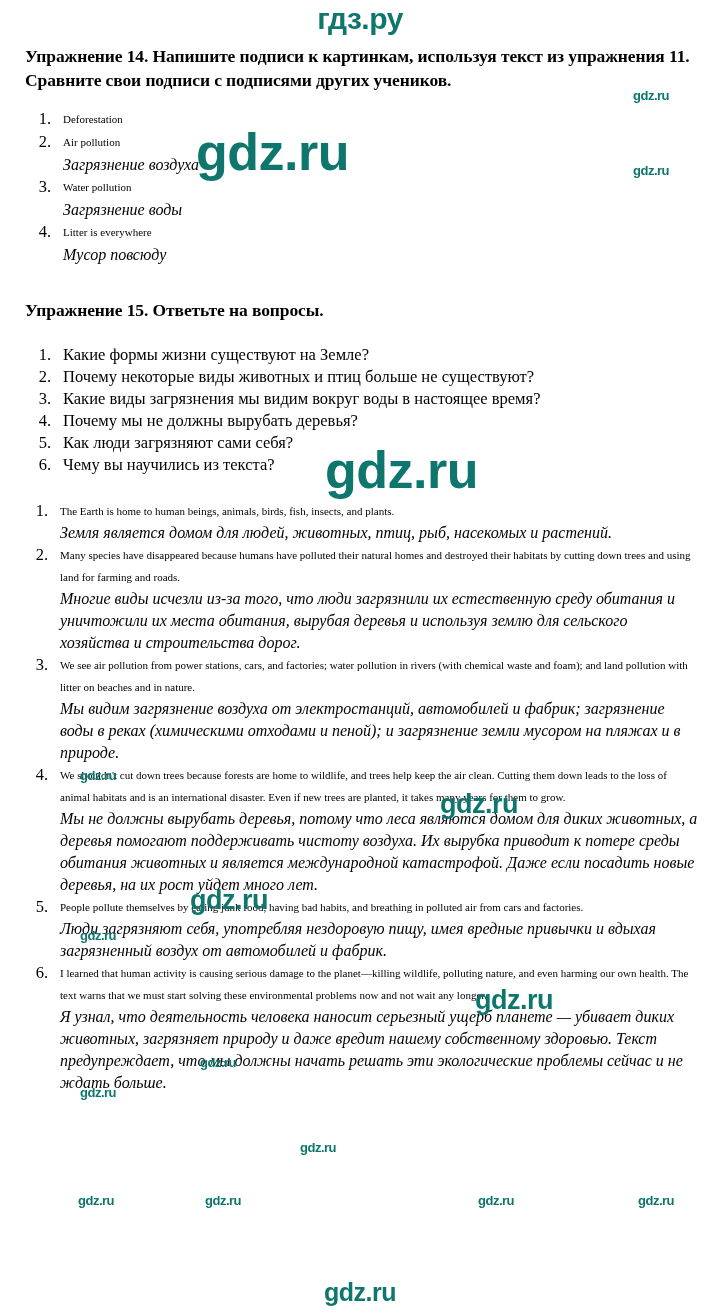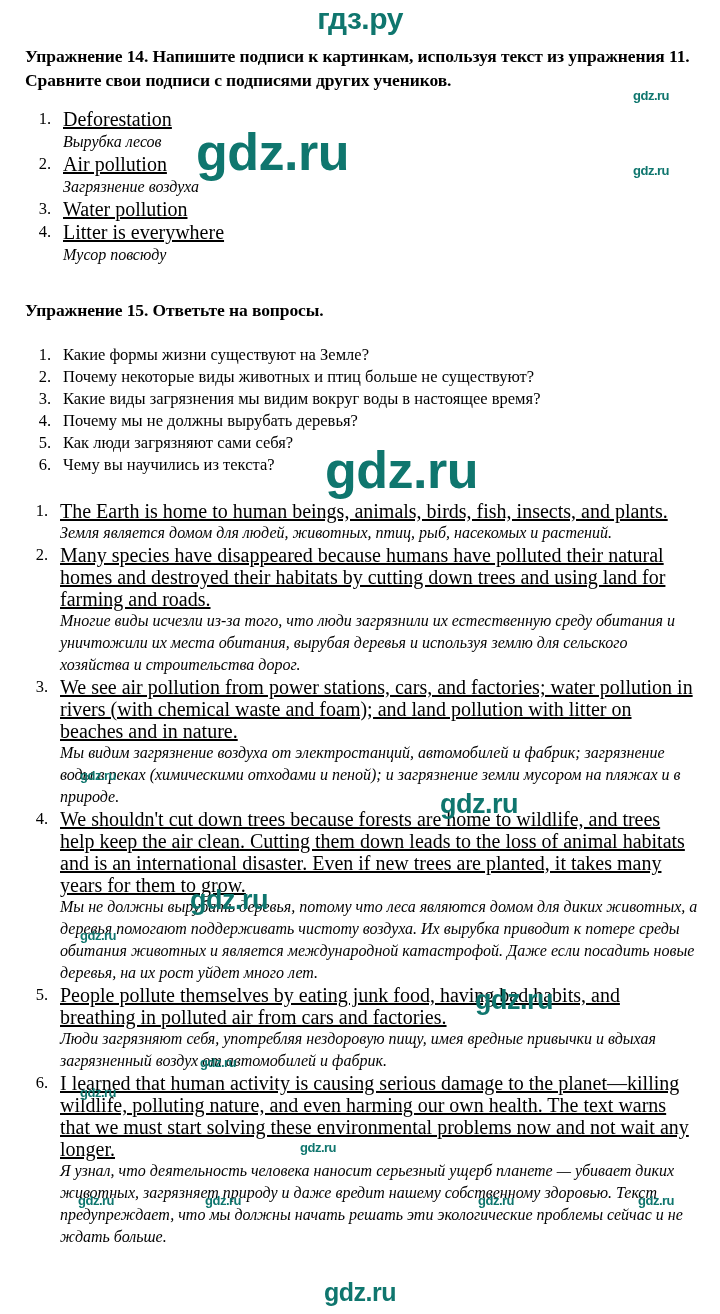--- a/index.html
+++ b/index.html
@@ -77,24 +77,23 @@
     position: absolute;
     left: 0;
     top: 0;
     width: 26px;
     text-align: right;
     font-size: 16.5px;
     line-height: 21px;
   }
   .en {
     font-style: normal;
-    font-size: 20px;
+    font-size: 11px;
     line-height: 21px;
     display: block;
-    text-decoration: underline;
   }
   .ru {
     font-style: italic;
     font-size: 16px;
     line-height: 21px;
     display: block;
   }
 
   
   #ex14-list {
@@ -156,30 +155,30 @@
 <div class="wm wm-footer">gdz.ru</div>
 
 <div class="page">
 
   <div class="ex-heading" id="ex14-heading">Упражнение 14. Напишите подписи к картинкам, используя текст из упражнения 11. Сравните свои подписи с подписями других учеников.</div>
 
   <ol class="olist" id="ex14-list">
     <li>
       <span class="num">1.</span>
       <span class="en">Deforestation</span>
-      <span class="ru">Вырубка лесов</span>
     </li>
     <li>
       <span class="num">2.</span>
       <span class="en">Air pollution</span>
       <span class="ru">Загрязнение воздуха</span>
     </li>
     <li>
       <span class="num">3.</span>
       <span class="en">Water pollution</span>
+      <span class="ru">Загрязнение воды</span>
     </li>
     <li>
       <span class="num">4.</span>
       <span class="en">Litter is everywhere</span>
       <span class="ru">Мусор повсюду</span>
     </li>
   </ol>
 
   <div class="ex-heading" id="ex15-heading">Упражнение 15. Ответьте на вопросы.</div>
 

